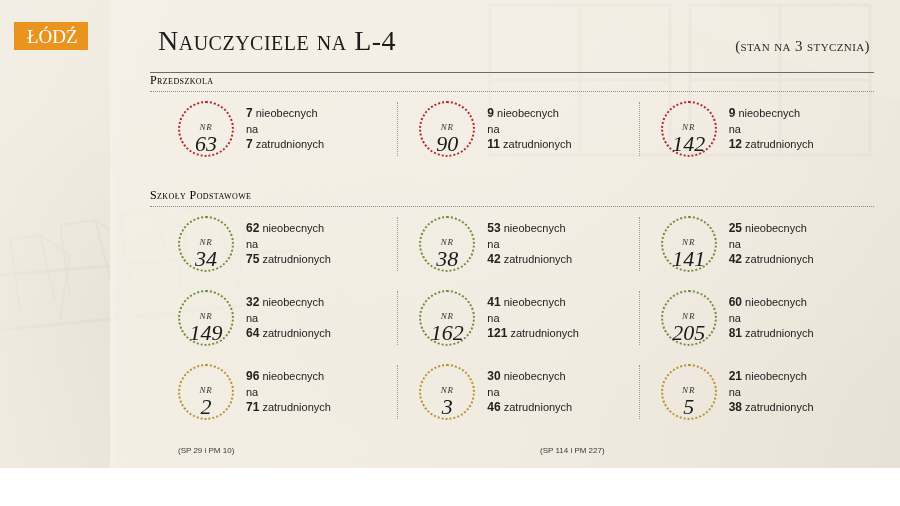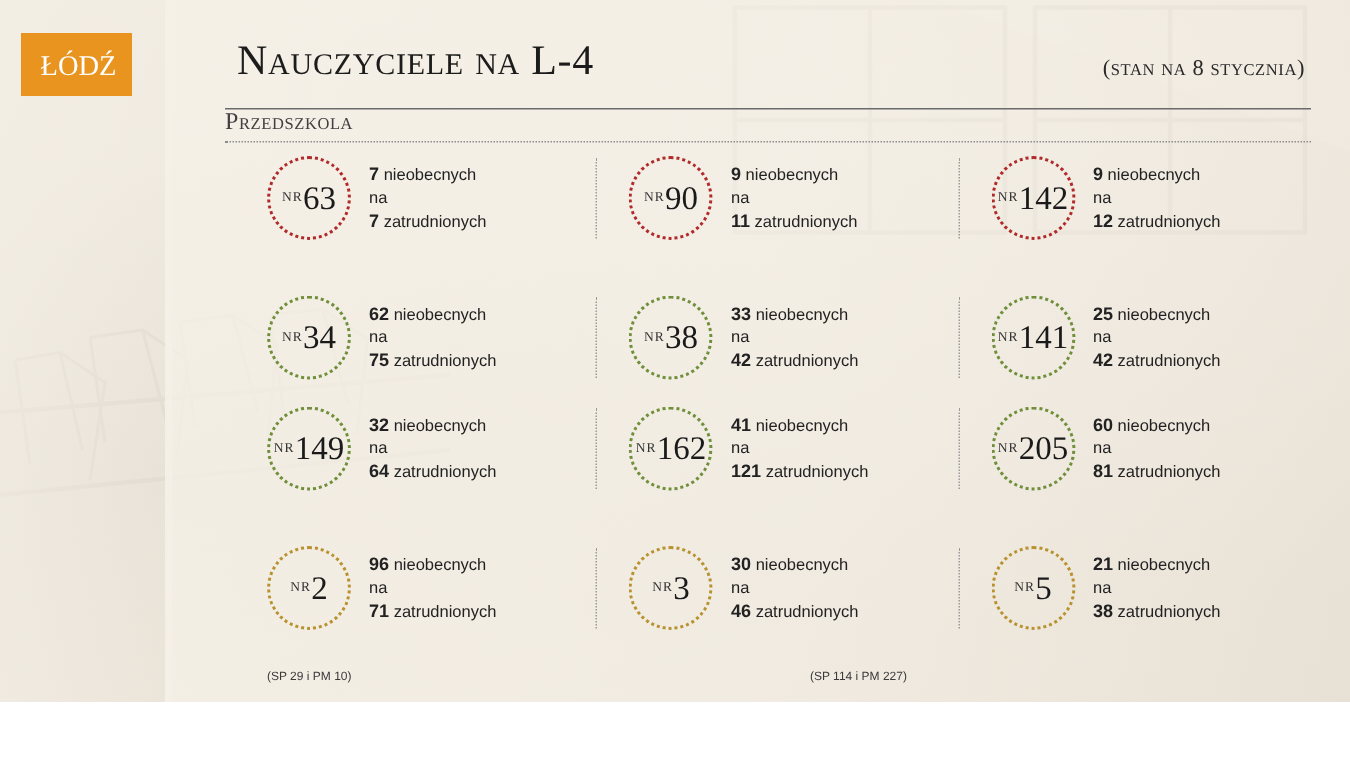--- a/index.html
+++ b/index.html
@@ -40,21 +40,21 @@
   }
   .leftveil {
     position:absolute; left:0; top:0; width:115px; bottom:0;
     background: linear-gradient(90deg, rgba(244,239,230,0.86), rgba(244,239,230,0.70));
   }
   
   .page { position: relative; width:900px; height:506px; }
 
   .logo {
     position:absolute; left:14px; top:22px;
-    width:74px; height:42px;
+    width:74px; height:28px;
     background:#e8941f;
     display:flex; align-items:center; justify-content:center;
   }
   .logo svg { display:block; }
 
   .title {
     position:absolute; left:158px; top:25px;
     font-size: 28px;
     letter-spacing: .5px;
     color:#1c1c1c;
@@ -64,23 +64,23 @@
   .subtitle {
     position:absolute; right:30px; top:38px;
     font-size: 15px;
     color:#2a2a2a;
     font-variant: small-caps;
     letter-spacing:.4px;
   }
 
   .section { position:absolute; left:150px; right:26px; }
   .sect-title {
-    font-size: 16px;
+    font-size: 12px;
     font-variant: small-caps;
-    color:#404040;
+    color:#000000;
     letter-spacing:.4px;
     padding-bottom:3px;
   }
   .rule-top { border-top:1px solid #6b6b6b; }
   .rule-dotted { border-bottom:1px dotted #8c8c8c; }
 
   .rowgrid { display:flex; }
   .cell {
     flex:1 1 0;
     display:flex; align-items:center;
@@ -88,23 +88,24 @@
     position:relative;
   }
   .cell + .cell:before {
     content:"";
     position:absolute; left:6px; top:10px; bottom:10px;
     border-left:1px dotted #9a9a9a;
   }
 
   .badge {
     width:56px; height:56px; border-radius:50%;
-    display:flex; flex-direction:row; align-items:center; justify-content:center;
+    display:flex; flex-direction:column; align-items:center; justify-content:flex-end;
     flex:0 0 56px;
     margin-right:12px;
+    font-style:italic;
   }
   .badge .nr {
     font-size:9px; letter-spacing:.8px; font-variant: small-caps;
     color:#333; line-height:1; margin-bottom:1px;
   }
   .badge .num {
     font-size:22px; line-height:1; color:#1a1a1a;
   }
   .b-red   { border:2px dotted #b02a2a; }
   .b-green { border:2px dotted #6f8f3a; }
@@ -148,21 +149,21 @@
   <div class="leftveil"></div>
   <div class="veil"></div>
 
   <div class="logo">
     <svg width="56" height="26" viewBox="0 0 56 26">
       <text x="4" y="20" font-family="Liberation Serif, serif" font-size="19" fill="#ffffff">ŁÓDŹ</text>
     </svg>
   </div>
 
   <div class="title">Nauczyciele na L-4</div>
-  <div class="subtitle">(stan na 8 stycznia)</div>
+  <div class="subtitle">(stan na 3 stycznia)</div>
 
   <div class="section" style="top:72px;">
     <div class="rule-top" style="height:0"></div>
     <div class="sect-title rule-dotted">Przedszkola</div>
 
     <div class="rowgrid">
       <div class="cell">
         <div class="badge b-red">
           <span class="nr">NR</span>
           <span class="num">63</span>
@@ -192,40 +193,41 @@
         <div class="stats">
           <div class="ln"><b>9</b> <span>nieobecnych</span></div>
           <div class="ln"><span>na</span></div>
           <div class="ln"><b>12</b> <span>zatrudnionych</span></div>
         </div>
       </div>
     </div>
   </div>
 
   <div class="section" style="top:188px;">
+    <div class="sect-title rule-dotted">Szkoły Podstawowe</div>
 
     <div class="rowgrid">
       <div class="cell">
         <div class="badge b-green">
           <span class="nr">NR</span>
           <span class="num">34</span>
         </div>
         <div class="stats">
           <div class="ln"><b>62</b> <span>nieobecnych</span></div>
           <div class="ln"><span>na</span></div>
           <div class="ln"><b>75</b> <span>zatrudnionych</span></div>
         </div>
       </div>
       <div class="cell">
         <div class="badge b-green">
           <span class="nr">NR</span>
           <span class="num">38</span>
         </div>
         <div class="stats">
-          <div class="ln"><b>33</b> <span>nieobecnych</span></div>
+          <div class="ln"><b>53</b> <span>nieobecnych</span></div>
           <div class="ln"><span>na</span></div>
           <div class="ln"><b>42</b> <span>zatrudnionych</span></div>
         </div>
       </div>
       <div class="cell">
         <div class="badge b-green">
           <span class="nr">NR</span>
           <span class="num">141</span>
         </div>
         <div class="stats">

